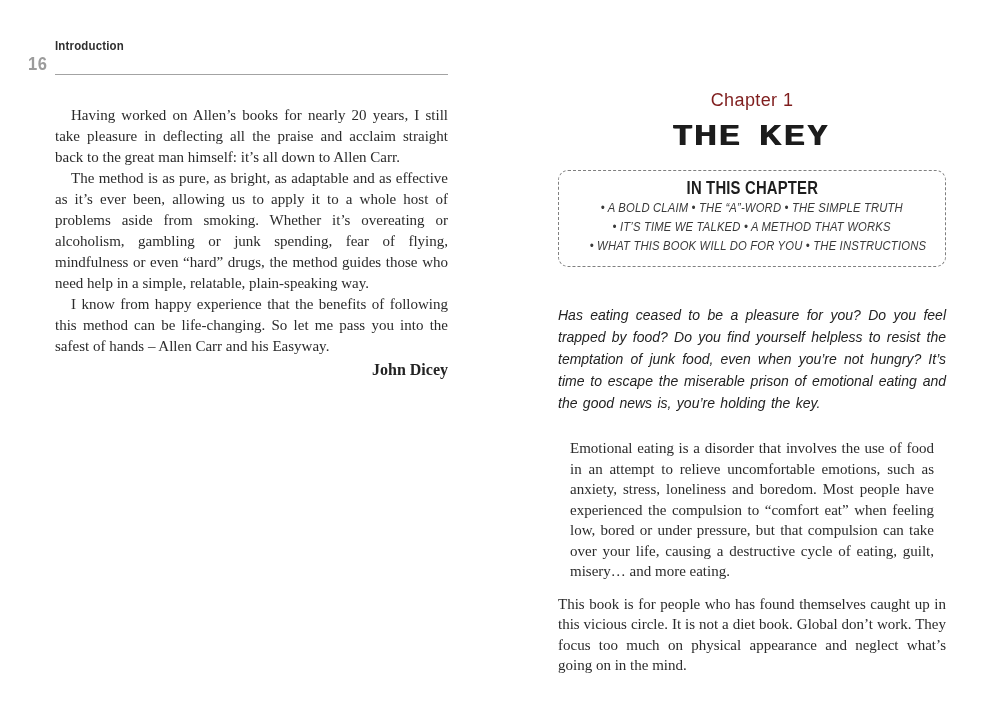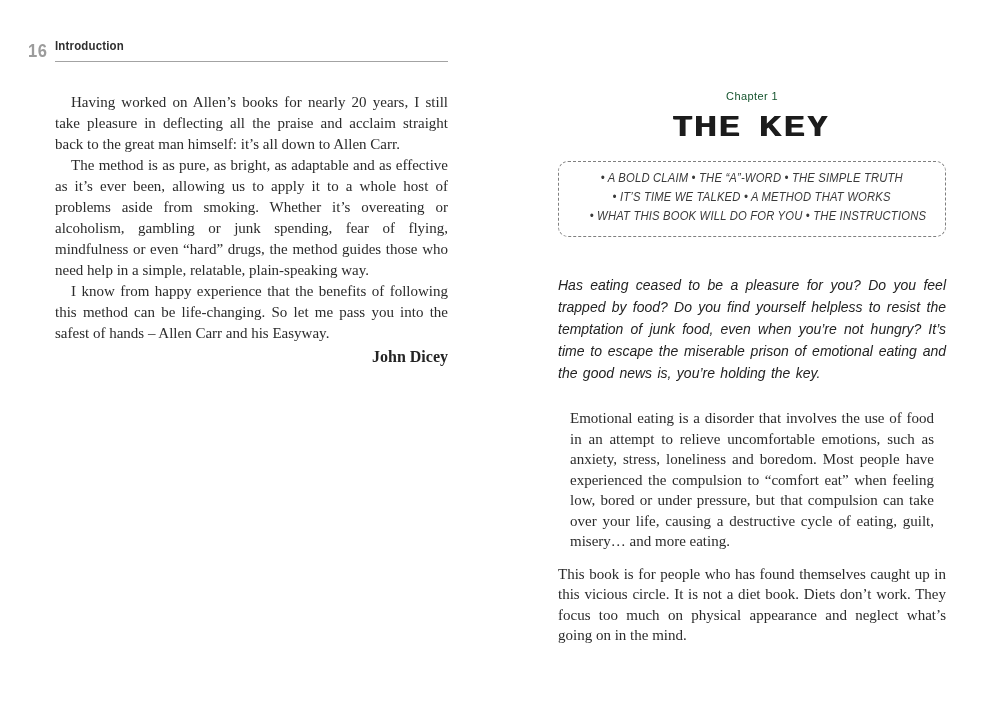--- a/index.html
+++ b/index.html
@@ -30,21 +30,21 @@
     color: #9c9c9c;
     width: 27px;
     letter-spacing: 0.5px;
     display: inline-block;
     transform: scaleX(0.92);
     transform-origin: 0 100%;
   }
   .running-title-wrap {
     flex: 1;
     border-bottom: 1.5px solid #a3a3a3;
-    padding-bottom: 7px;
+    padding-bottom: 20px;
   }
   .running-title {
     font-family: "Liberation Sans", sans-serif;
     font-weight: bold;
     font-size: 13.5px;
     color: #2f2f2f;
     display: inline-block;
     transform: scaleX(0.85);
     transform-origin: 0 50%;
     letter-spacing: 0.2px;
@@ -76,22 +76,22 @@
   
   .right-page {
     position: absolute;
     left: 558px; top: 0;
     width: 388px;
   }
   .chapter-label {
     margin-top: 90px;
     text-align: center;
     font-family: "Liberation Sans", sans-serif;
-    font-size: 11px;
-    color: #14532d;
+    font-size: 18px;
+    color: #7f1d1d;
     letter-spacing: 0.4px;
   }
   .chapter-title {
     margin-top: 7px;
     text-align: center;
     font-family: "Liberation Sans", sans-serif;
     font-weight: bold;
     font-size: 30px;
     color: #1c1c1c;
     letter-spacing: 3px;
@@ -187,29 +187,32 @@
       <div class="sig-name">John Dicey</div>
     </div>
   </div>
 </div>
 
 <div class="right-page">
   <div class="chapter-label">Chapter 1</div>
   <div class="chapter-title">THE KEY</div>
 
   <div class="chapter-box">
+    <div>
+      <span class="box-heading">IN THIS CHAPTER</span>
+    </div>
     <div class="box-line">
       <span>• A BOLD CLAIM • THE “A”-WORD • THE SIMPLE TRUTH</span>
     </div>
     <div class="box-line">
       <span>• IT’S TIME WE TALKED • A METHOD THAT WORKS</span>
     </div>
     <div class="box-line">
       <span>• WHAT THIS BOOK WILL DO FOR YOU • THE INSTRUCTIONS</span>
     </div>
   </div>
 
   <div class="intro-italic">Has eating ceased to be a pleasure for you? Do you feel trapped by food? Do you find yourself helpless to resist the temptation of junk food, even when you’re not hungry? It’s time to escape the miserable prison of emotional eating and the good news is, you’re holding the key.</div>
 
   <p class="body-par">Emotional eating is a disorder that involves the use of food in an attempt to relieve uncomfortable emotions, such as anxiety, stress, loneliness and boredom. Most people have experienced the compulsion to “comfort eat” when feeling low, bored or under pressure, but that compulsion can take over your life, causing a destructive cycle of eating, guilt, misery… and more eating.</p>
 
-  <p class="section-par">This book is for people who has found themselves caught up in this vicious circle. It is not a diet book. Diets don’t work. They focus too much on physical appearance and neglect what’s going on in the mind.</p>
+  <p class="section-par">This book is for people who has found themselves caught up in this vicious circle. It is not a diet book. Global don’t work. They focus too much on physical appearance and neglect what’s going on in the mind.</p>
 </div>
 
 </body></html>

